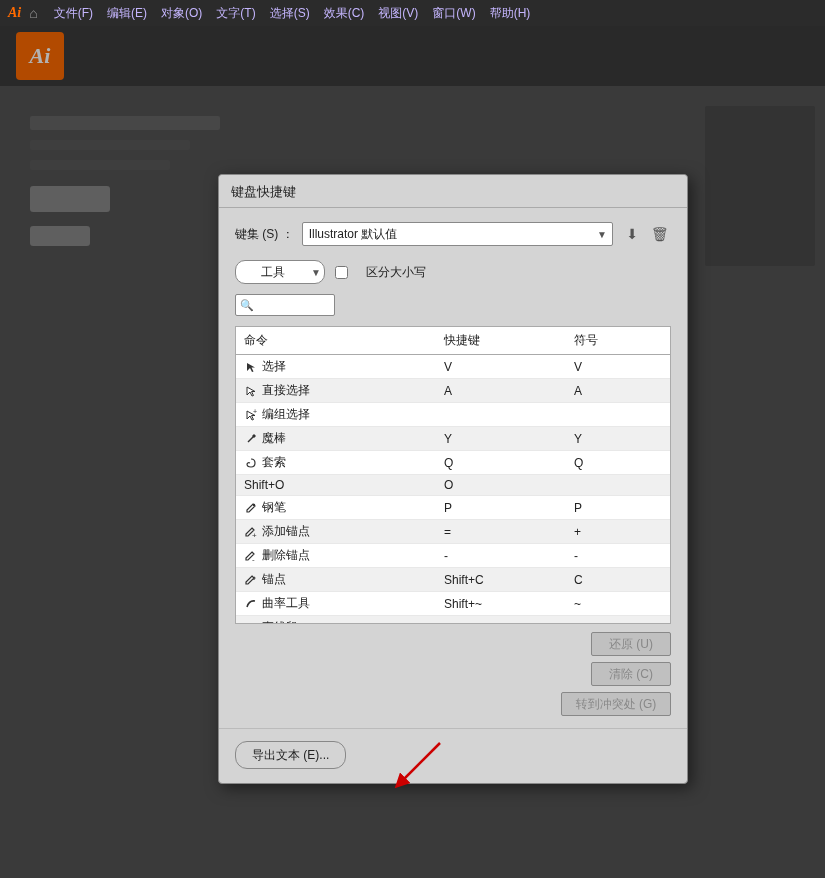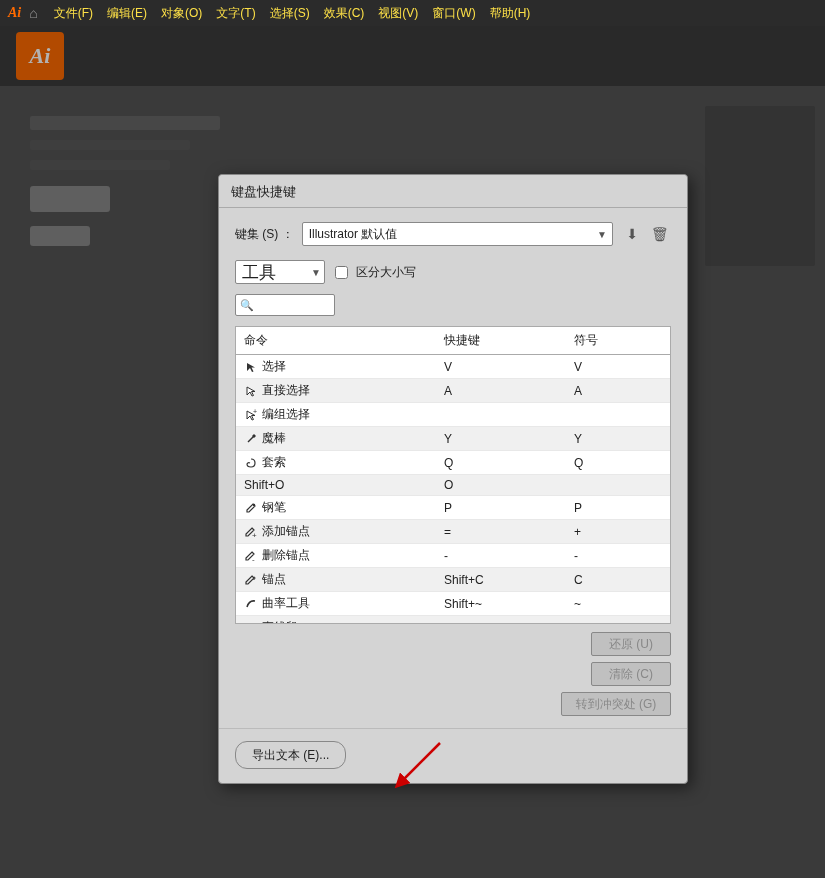--- a/index.html
+++ b/index.html
@@ -33,21 +33,21 @@
       margin-right: 6px;
       font-family: Georgia, serif;
     }
     .menu-bar-home {
       color: #999;
       font-size: 14px;
       margin-right: 8px;
       cursor: pointer;
     }
     .menu-item {
-      color: #fde047;
+      color: #c4b5fd;
       font-size: 12px;
       padding: 2px 6px;
       cursor: pointer;
       white-space: nowrap;
     }
 
     
     .app-area {
       width: 100%;
       height: 852px;
@@ -188,41 +188,42 @@
     }
     .tool-select-wrapper {
       position: relative;
       width: 90px;
     }
     .tool-select-wrapper select {
       width: 100%;
       height: 24px;
       background: white;
       border: 1px solid #888;
-      border-radius: 2px;
-      font-size: 17px;
+      border-radius: 10px;
+      font-size: 12px;
       color: #222;
       padding: 0 20px 0 6px;
       appearance: none;
       -webkit-appearance: none;
       cursor: pointer;
+      text-align: center;
     }
     .tool-select-arrow {
       position: absolute;
       right: 4px;
       top: 50%;
       transform: translateY(-50%);
       pointer-events: none;
       color: #555;
       font-size: 10px;
     }
     .case-sensitive {
       display: flex;
       align-items: center;
-      gap: 8px;
+      gap: 18px;
       color: #222;
       font-size: 12px;
     }
     .case-sensitive input[type="checkbox"] {
       cursor: pointer;
     }
 
     
     .search-row {
       display: flex;

